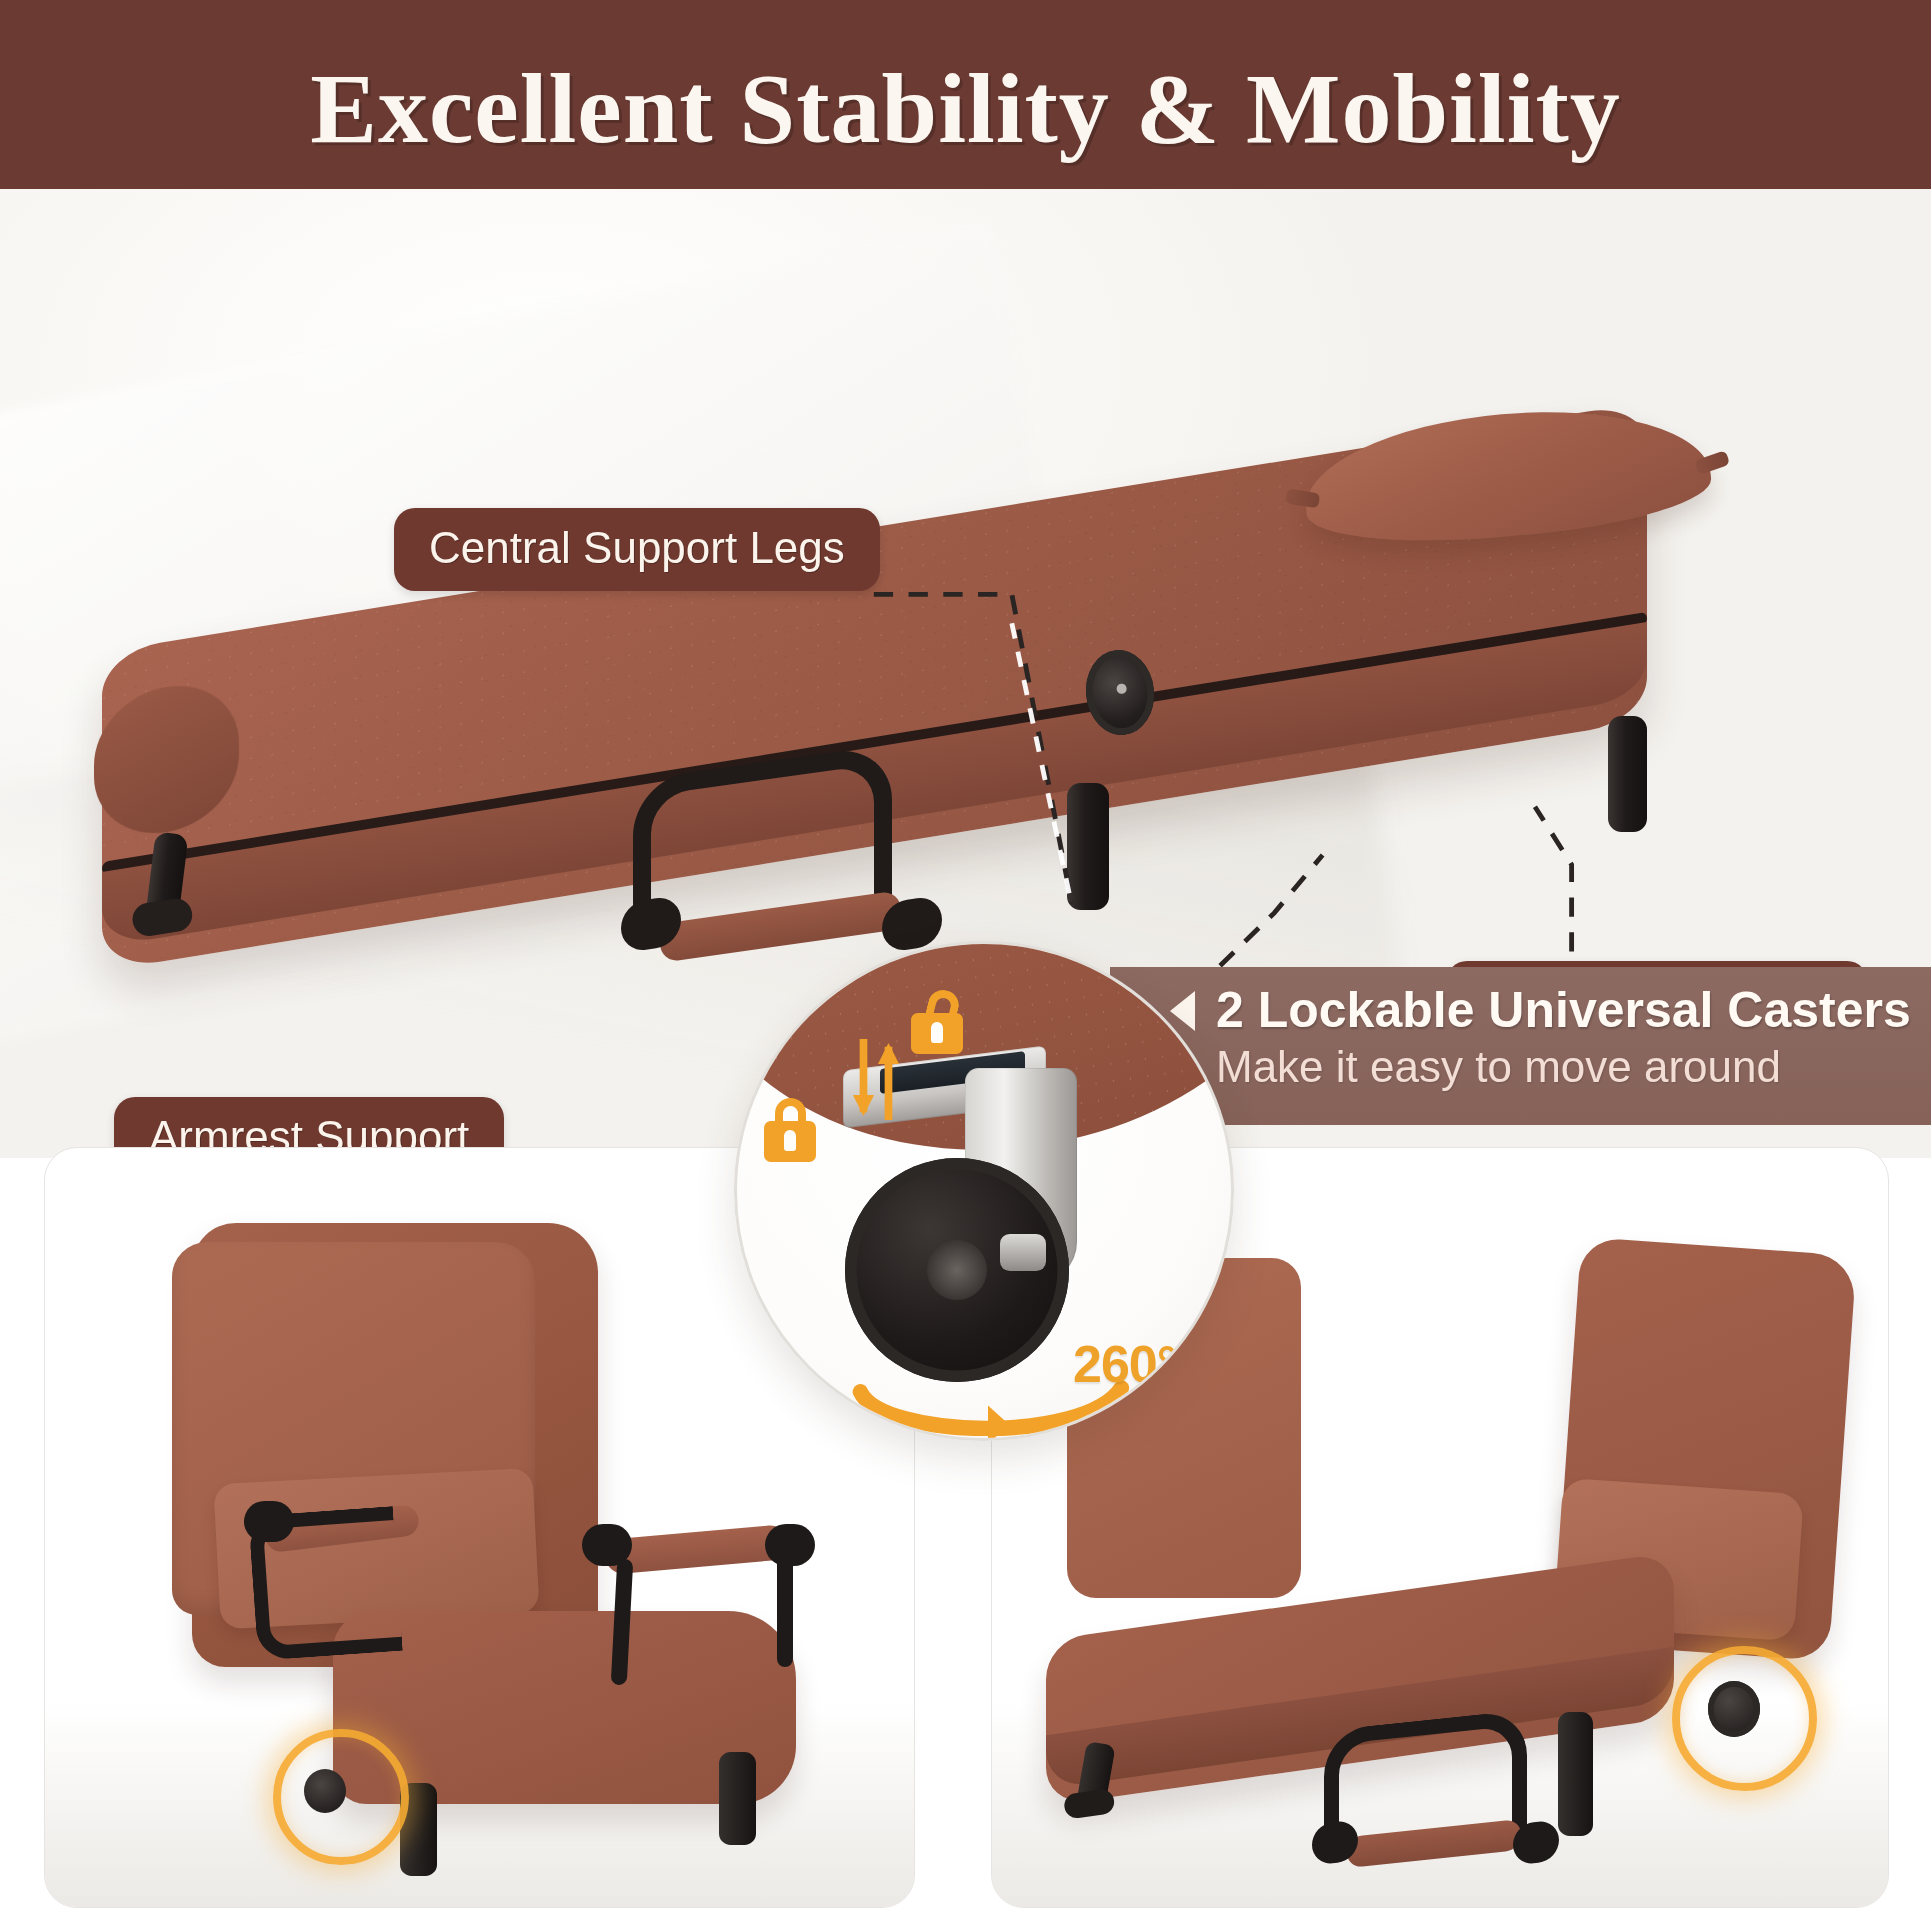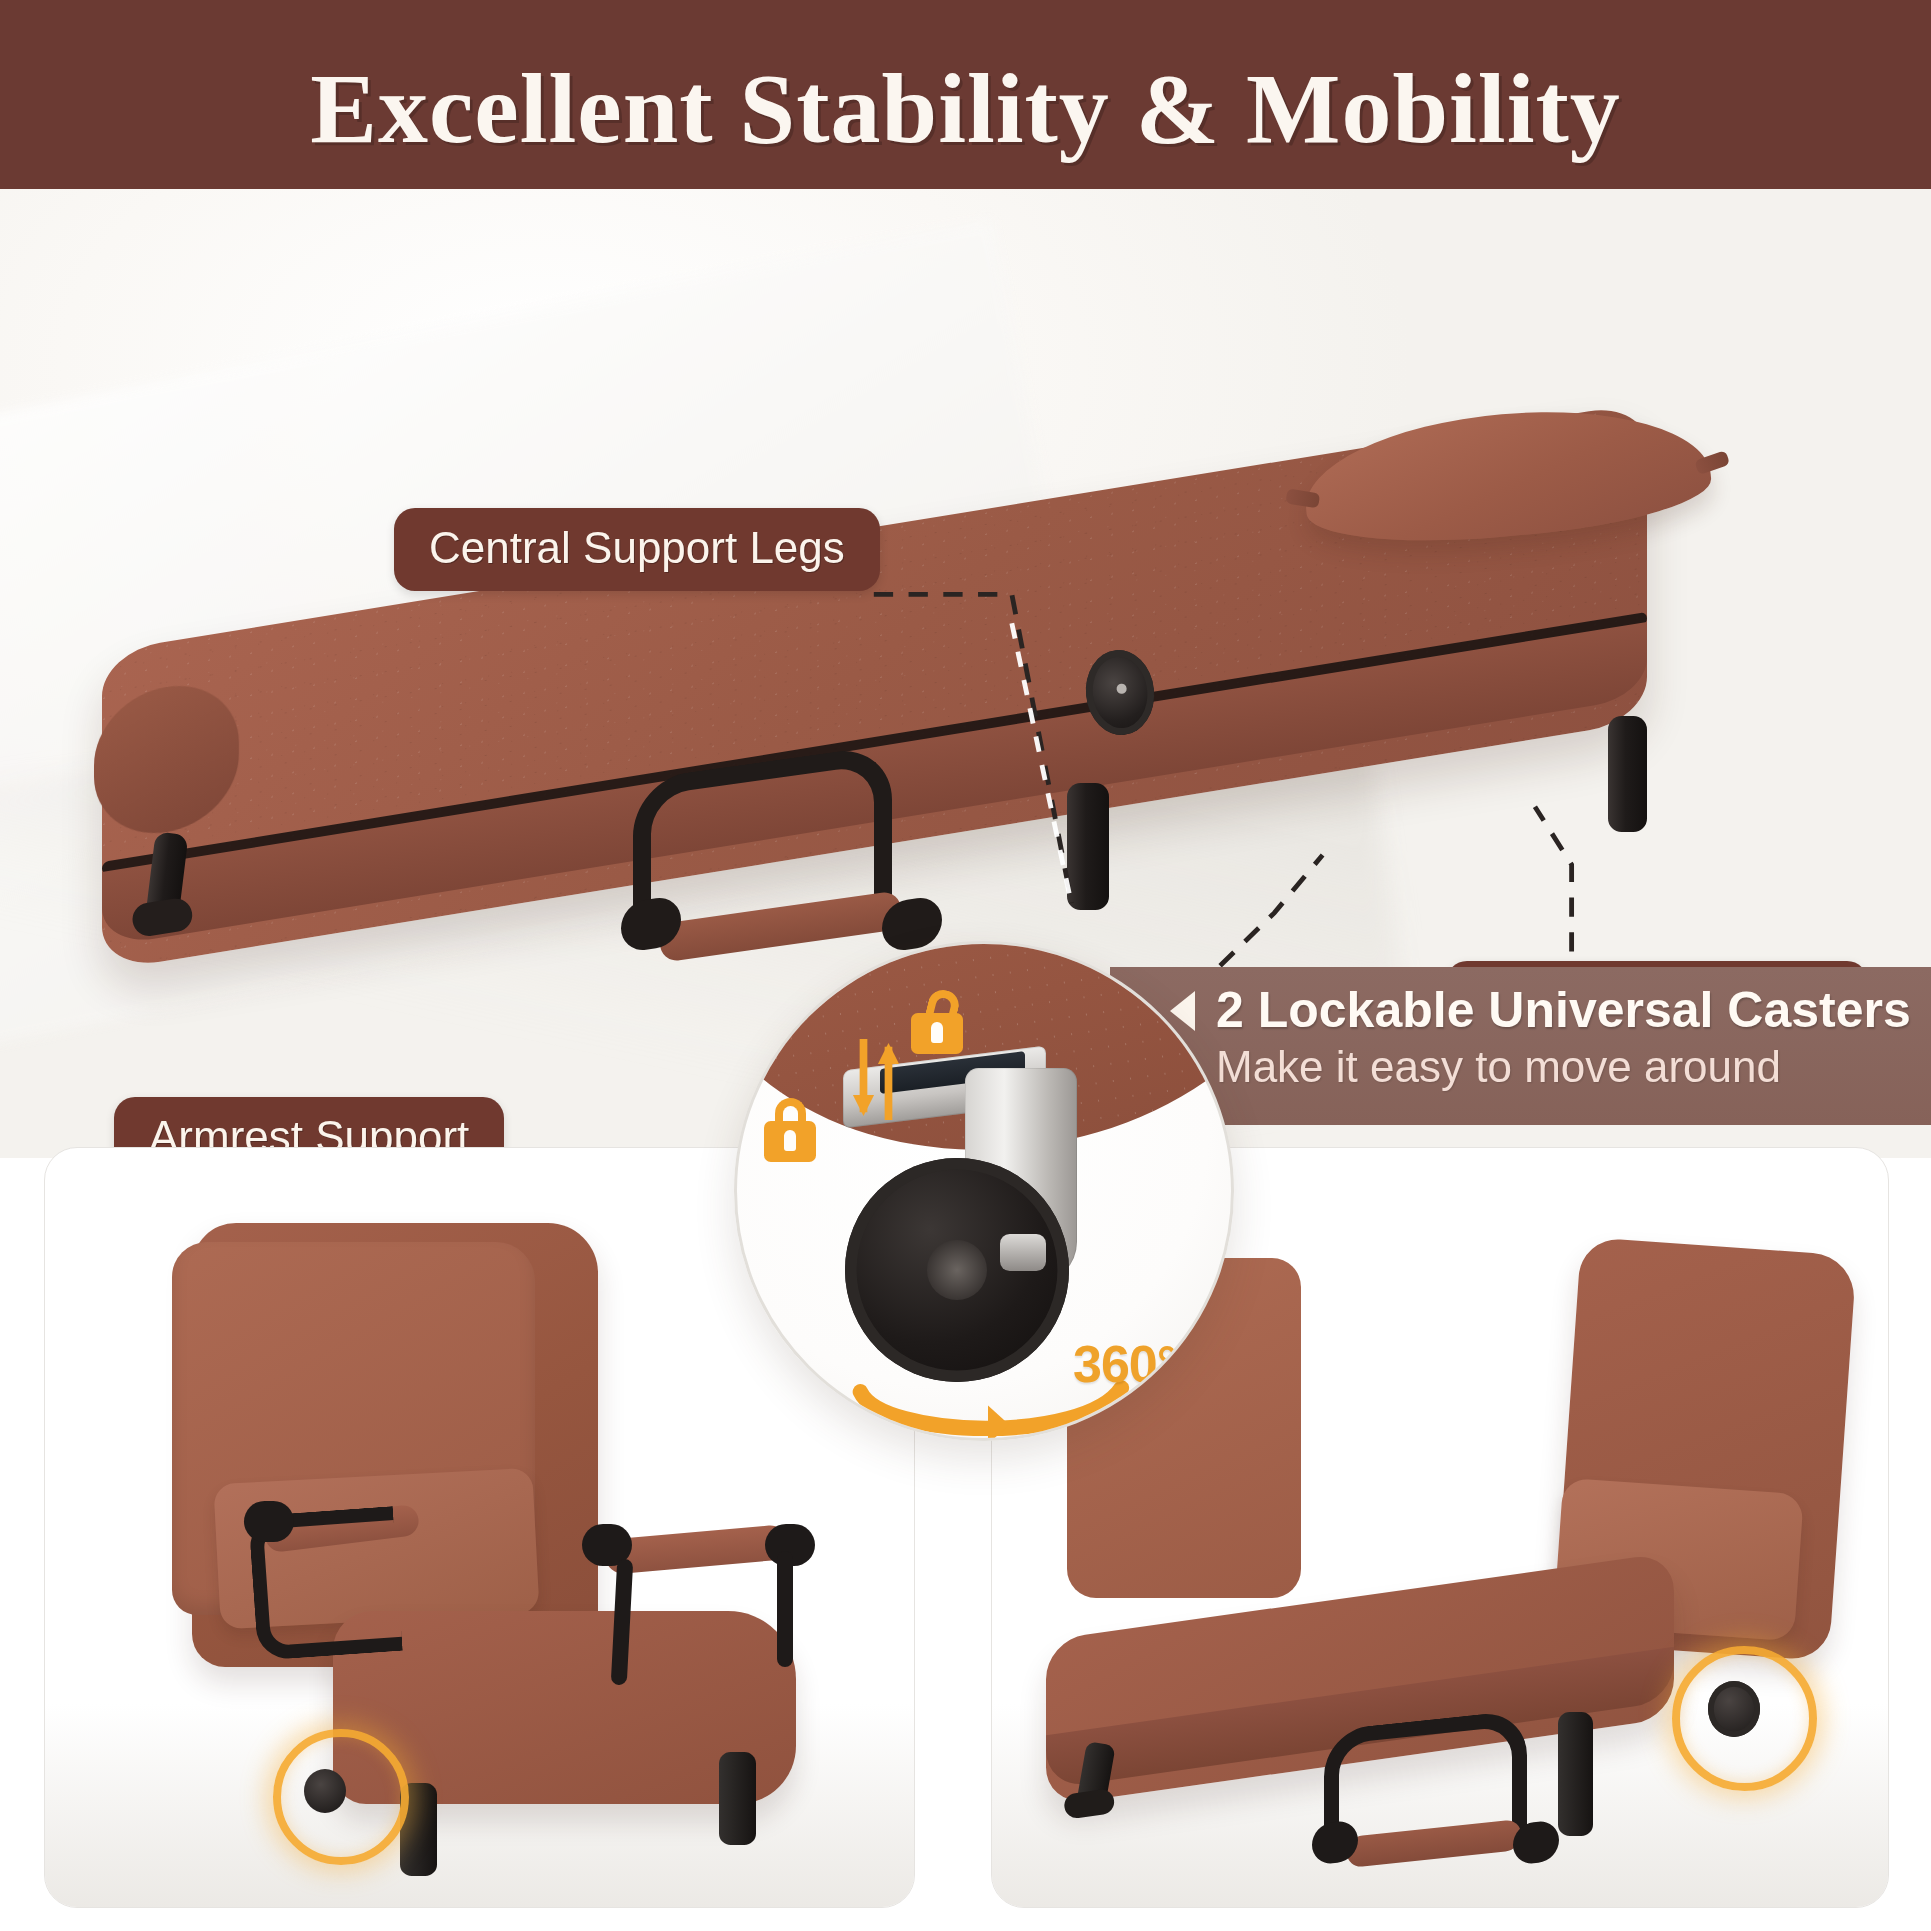--- a/index.html
+++ b/index.html
@@ -518,21 +518,21 @@
       </svg>
     </div>
 
     <div class="rot-arrow">
       <svg width="290" height="87" viewBox="0 0 300 90">
         <path d="M 18 34 C 40 82, 250 88, 288 30" fill="none" stroke="#F2A229" stroke-width="16" stroke-linecap="round"></path>
         <path d="M 150 88 L 172 68 L 150 48 Z" fill="#F2A229"></path>
       </svg>
     </div>
 
-    <div class="deg360">360°</div>
+    <div class="deg360">260°</div>
   </div>
 
   <div class="cards">
 
     <div class="card card-left">
       <div class="card-floor"></div>
       <div class="chair">
         <div class="chair-back"></div>
         <div class="chair-back-inner"></div>
         <div class="chair-lumbar"></div>

